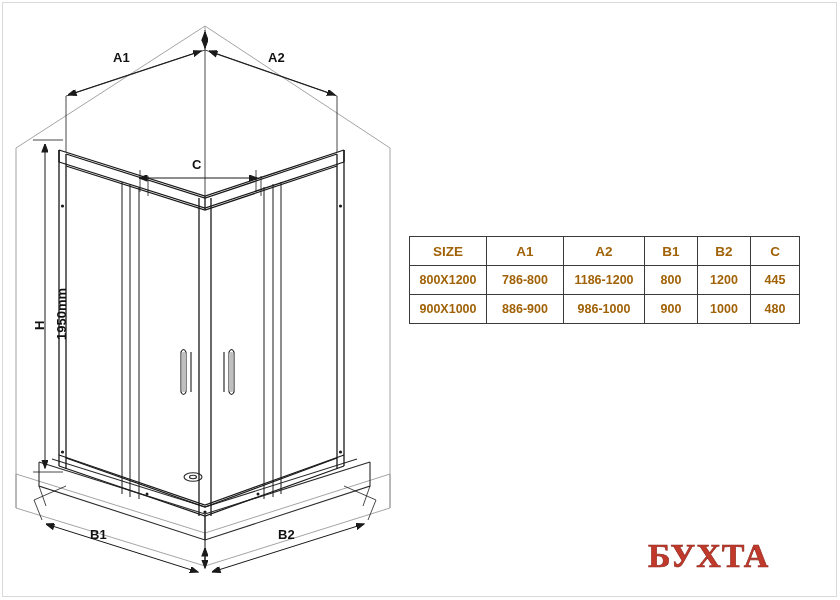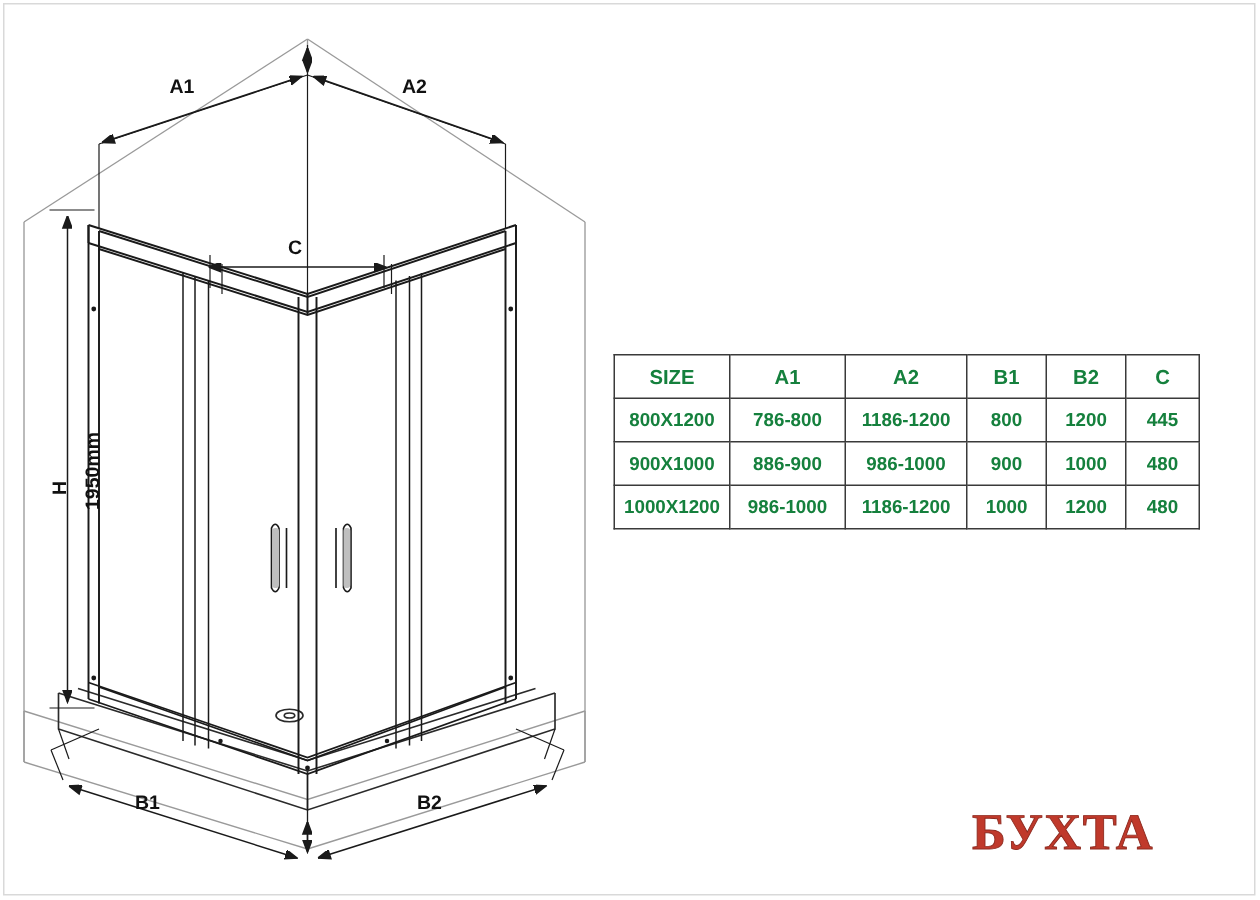--- a/index.html
+++ b/index.html
@@ -36,21 +36,21 @@
   }
   
   .spec-table {
     position: absolute;
     left: 409px;
     top: 236px;
     border-collapse: collapse;
     font-family: "Liberation Sans", sans-serif;
     font-size: 12.5px;
     font-weight: bold;
-    color: #15803d;
+    color: #a16207;
     background: #ffffff;
   }
   .spec-table th, .spec-table td {
     border: 1px solid #3a3a3a;
     text-align: center;
     vertical-align: middle;
     padding: 0;
     height: 28px;
     white-space: nowrap;
   }
@@ -298,26 +298,18 @@
         <td class="col-c">445</td>
       </tr>
       <tr>
         <td class="col-size">900X1000</td>
         <td class="col-a1">886-900</td>
         <td class="col-a2">986-1000</td>
         <td class="col-b1">900</td>
         <td class="col-b2">1000</td>
         <td class="col-c">480</td>
       </tr>
-      <tr>
-        <td class="col-size">1000X1200</td>
-        <td class="col-a1">986-1000</td>
-        <td class="col-a2">1186-1200</td>
-        <td class="col-b1">1000</td>
-        <td class="col-b2">1200</td>
-        <td class="col-c">480</td>
-      </tr>
     </tbody>
   </table>
 
   <div class="watermark">БУХТА</div>
 
 </div>
 
 </body></html>

